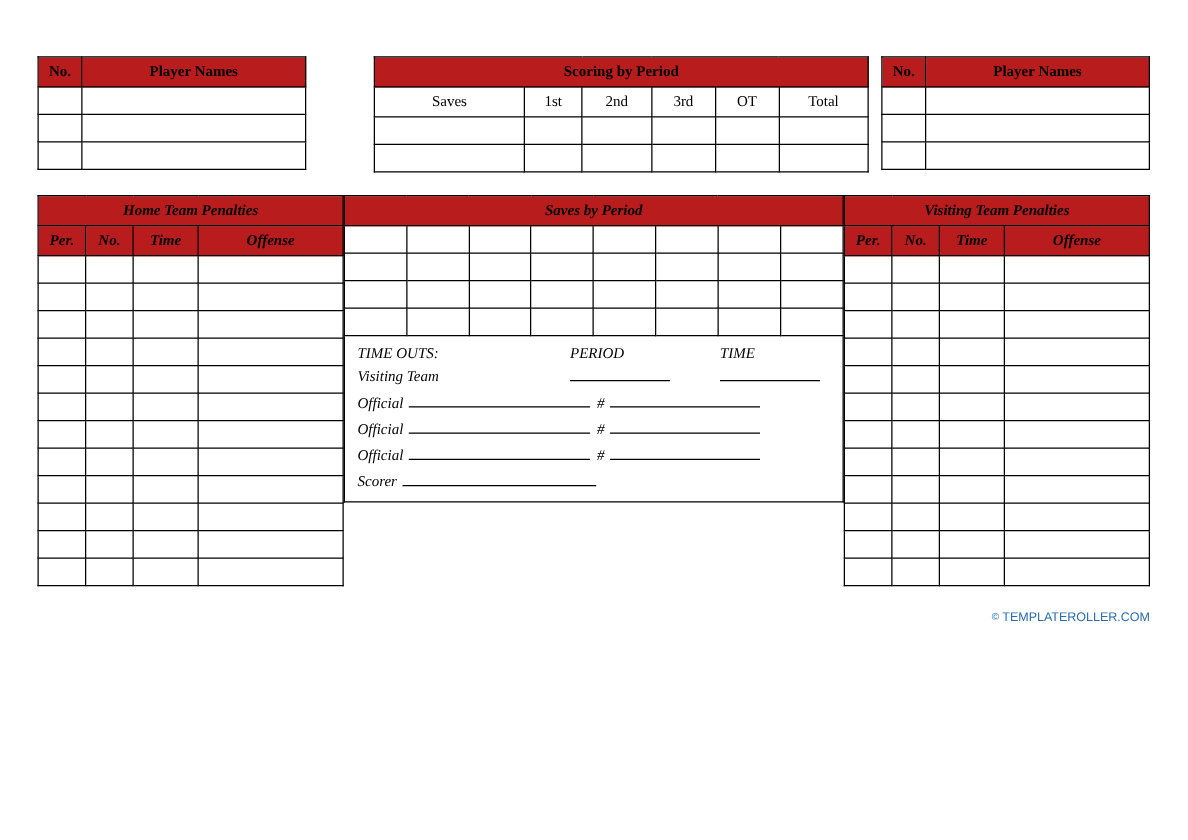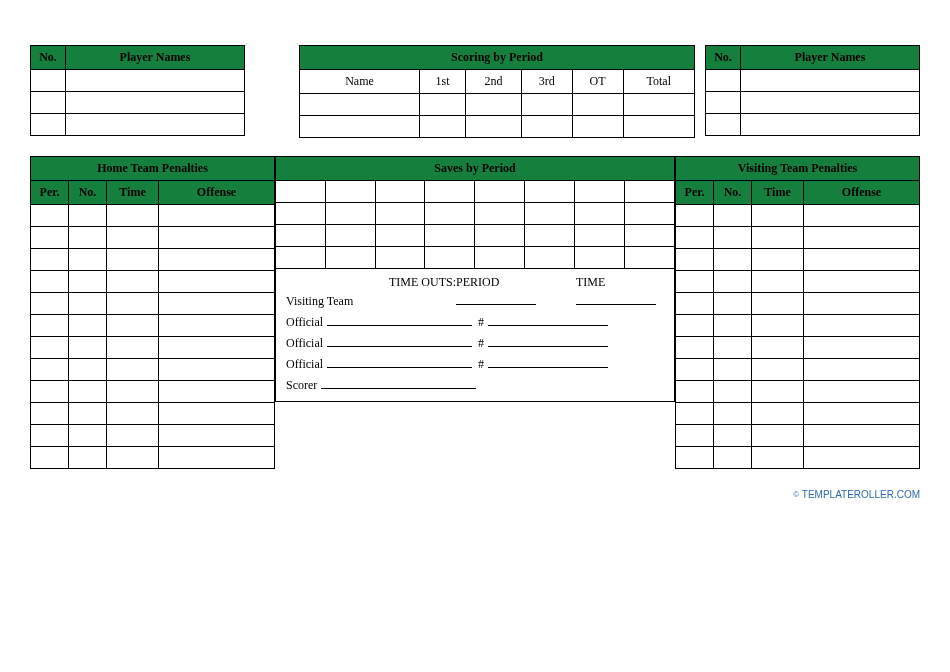--- a/index.html
+++ b/index.html
@@ -8,51 +8,51 @@
     padding: 45px 30px 10px 30px;
     font-family: "Times New Roman", serif;
     font-size: 12px;
     color: #000;
     background: #fff;
     width: 950px;
   }
   table { border-collapse: collapse; }
   th, td { border: 1px solid #000; }
   th {
-    background: #15803d;
+    background: #b91c1c;
     font-weight: bold;
     text-align: center;
     padding: 4px 2px;
   }
   td {
     text-align: center;
     padding: 4px 2px;
     height: 22px;
   }
   .toprow { display: flex; gap: 10px; margin-bottom: 18px; }
   .toprow > div { }
   .players { width: 215px; }
   .players table { width: 100%; }
   .players .no { width: 35px; }
   .scoring { flex: 1; padding-left: 44px; }
   .scoring table { width: 100%; }
-  .midrow { display: flex; }
+  .midrow { display: flex; font-style: italic; }
   .penalties { width: 245px; }
   .penalties table { width: 100%; height: 100%; }
   .penalties .per { width: 38px; }
   .penalties .no  { width: 38px; }
   .penalties .tm  { width: 52px; }
   .center { flex: 1; display: flex; flex-direction: column; }
   .center table.saves { width: 100%; }
   .signbox { border-left:1px solid #000; border-right:1px solid #000; border-bottom:1px solid #000; padding: 6px 10px 2px 10px; font-size: 12px; }
   .signline { display:flex; align-items:baseline; margin-bottom:6px; }
   .signline .lbl { }
   .signline .line { display:inline-block; border-bottom:1px solid #000; }
   .head3 { display:flex; margin-bottom:4px; }
-  .head3 span:nth-child(1){ width:170px;text-align:right; }
+  .head3 span:nth-child(1){ width:170px; }
   .head3 span:nth-child(2){ width:120px; }
   .head3 span:nth-child(3){ }
   .footer { text-align:right; margin-top:20px; font-family:Arial,Helvetica,sans-serif; font-size:10px; color:#2b6cb0; }
   .footer .c { font-size:8px; position:relative; top:-1px; }
 </style>
 </head>
 <body>
 
 <div class="toprow">
 
@@ -79,21 +79,21 @@
       </table>
   </div>
 
   <div class="scoring">
     <table>
       <tbody>
           <tr>
             <th colspan="6">Scoring by Period</th>
           </tr>
       <tr>
-        <td style="width:120px">Name</td>
+        <td style="width:120px">Saves</td>
         <td>1st</td>
         <td>2nd</td>
         <td>3rd</td>
         <td>OT</td>
         <td>Total</td>
       </tr>
       <tr>
             <td></td>
             <td></td>
             <td></td>

